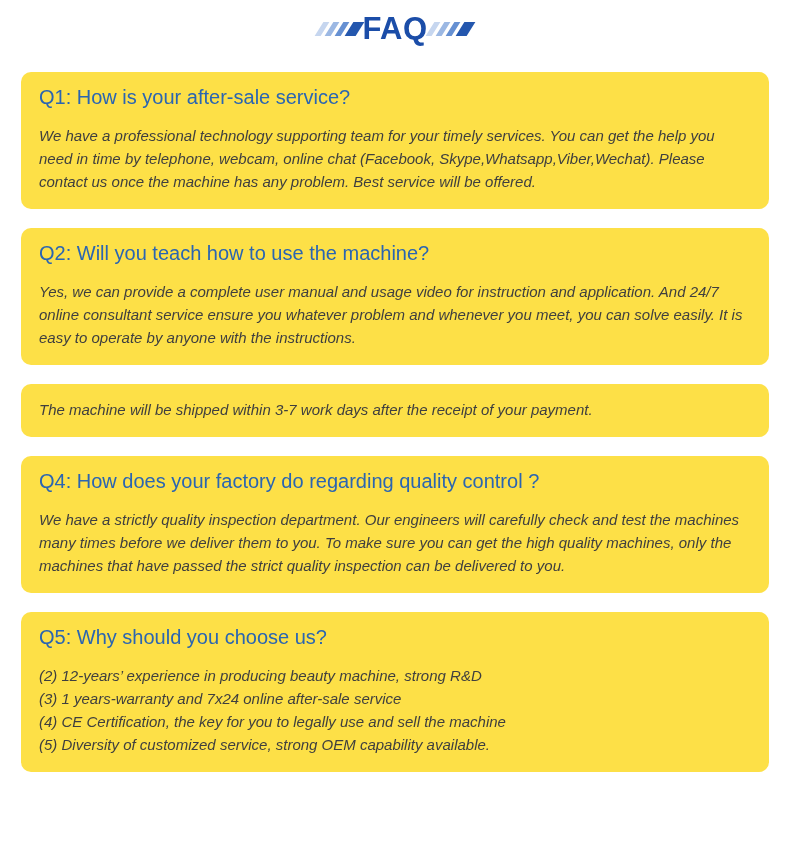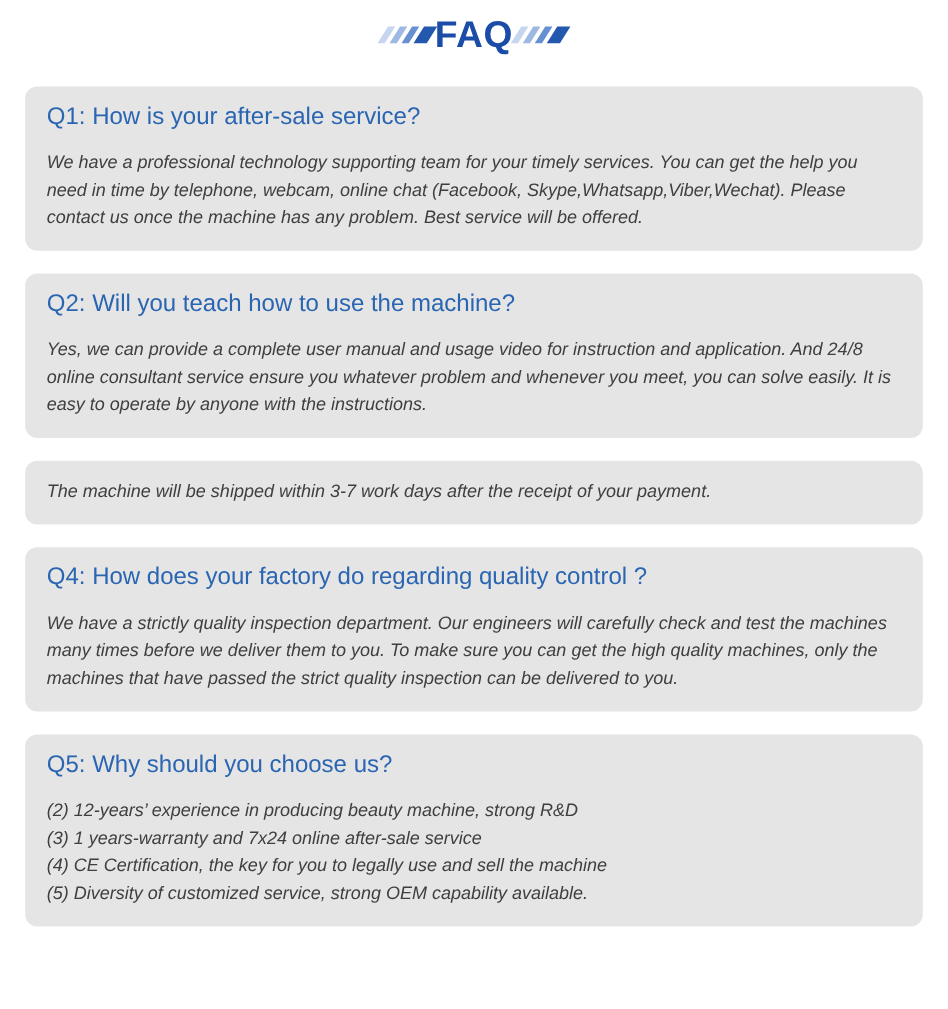--- a/index.html
+++ b/index.html
@@ -47,21 +47,21 @@
     transform: skewX(-32deg);
   }
   .stripes i:nth-child(1) { background: #c6d6ef; }
   .stripes i:nth-child(2) { background: #9cb8e3; }
   .stripes i:nth-child(3) { background: #complement; background: #6690d2; }
   .stripes i:nth-child(4) { background: #2457ae; width: 11px; }
   
   .card {
     width: 748px;
     margin: 0 auto 19px auto;
-    background: #e5e5e5;
+    background: #fde047;
     border-radius: 10px;
     padding: 14px 20px 16px 18px;
   }
   .question {
     font-size: 20px;
     font-weight: 400;
     color: #2a65b2;
     margin: 0 0 15px 0;
     line-height: 23px;
   }
@@ -100,21 +100,21 @@
     </span>
   </header>
 
   <section class="card">
     <h2 class="question">Q1: How is your after-sale service?</h2>
     <p class="answer">We have a professional technology supporting team for your timely services. You can get the help you need in time by telephone, webcam, online chat (Facebook, Skype,Whatsapp,Viber,Wechat). Please contact us once the machine has any problem. Best service will be offered.</p>
   </section>
 
   <section class="card">
     <h2 class="question">Q2: Will you teach how to use the machine?</h2>
-    <p class="answer">Yes, we can provide a complete user manual and usage video for instruction and application. And 24/8 online consultant service ensure you whatever problem and whenever you meet, you can solve easily. It is easy to operate by anyone with the instructions.</p>
+    <p class="answer">Yes, we can provide a complete user manual and usage video for instruction and application. And 24/7 online consultant service ensure you whatever problem and whenever you meet, you can solve easily. It is easy to operate by anyone with the instructions.</p>
   </section>
 
   <section class="card">
     <p class="answer">The machine will be shipped within 3-7 work days after the receipt of your payment.</p>
   </section>
 
   <section class="card">
     <h2 class="question">Q4: How does your factory do regarding quality control ?</h2>
     <p class="answer">We have a strictly quality inspection department. Our engineers will carefully check and test the machines many times before we deliver them to you. To make sure you can get the high quality machines, only the machines that have passed the strict quality inspection can be delivered to you.</p>
   </section>

